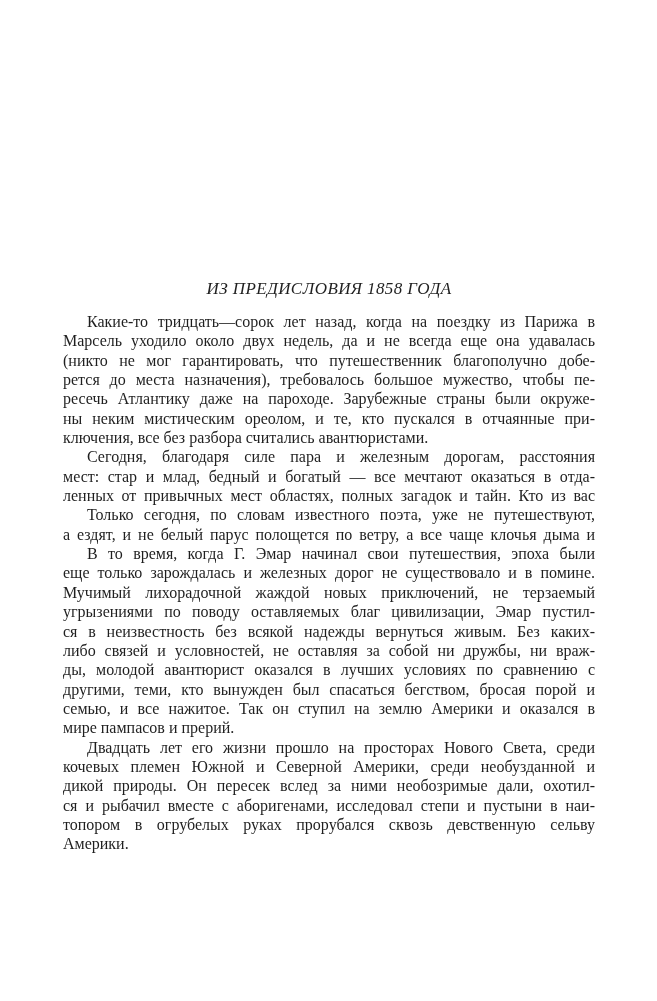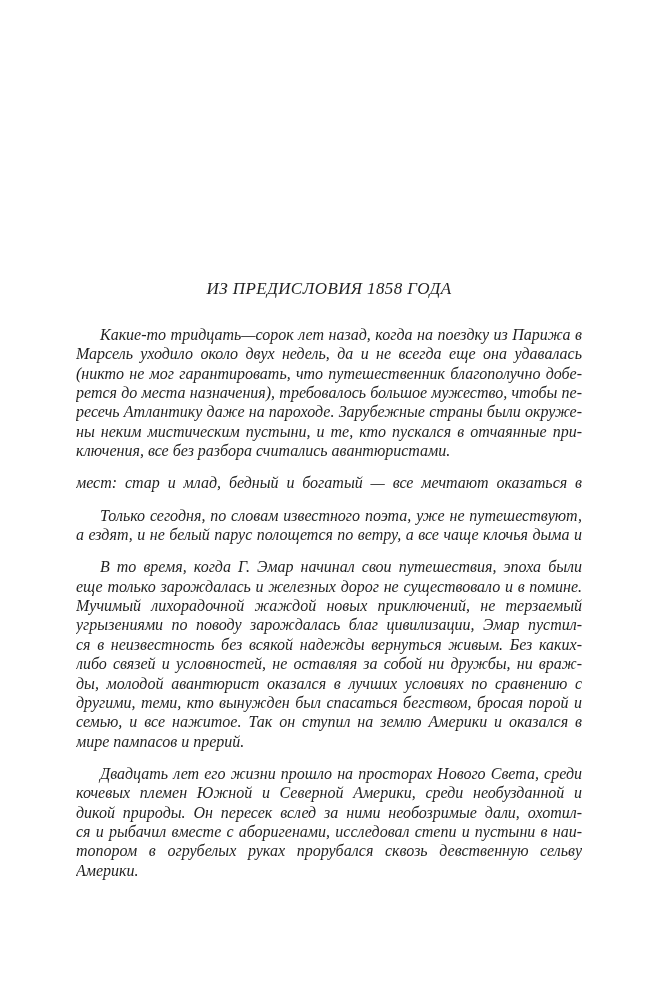--- a/index.html
+++ b/index.html
@@ -31,23 +31,22 @@
   }
   .text-block {
     position: absolute;
     top: 312px;
     left: 63px;
     width: 532px;
     color: #1f1f1f;
     font-size: 16px;
   }
   .paragraph {
-    margin: 13px;
+    margin: 0;
     padding: 0;
-    font-style: italic;
   }
   .line {
     height: 19.35px;
     line-height: 19.35px;
     overflow: hidden;
     text-align: justify;
     text-align-last: justify;
     -moz-text-align-last: justify;
   }
   .line.first {
@@ -63,35 +62,37 @@
 
 <div class="page">
   <h1 class="heading">ИЗ ПРЕДИСЛОВИЯ 1858 ГОДА</h1>
   <div class="text-block">
       <div class="paragraph">
         <div class="line first">Какие-то тридцать—сорок лет назад, когда на поездку из Парижа в</div>
         <div class="line">Марсель уходило около двух недель, да и не всегда еще она удавалась</div>
         <div class="line">(никто не мог гарантировать, что путешественник благополучно добе-</div>
         <div class="line">рется до места назначения), требовалось большое мужество, чтобы пе-</div>
         <div class="line">ресечь Атлантику даже на пароходе. Зарубежные страны были окруже-</div>
-        <div class="line">ны неким мистическим пустыни, и те, кто пускался в отчаянные при-</div>
+        <div class="line">ны неким мистическим ореолом, и те, кто пускался в отчаянные при-</div>
         <div class="line last">ключения, все без разбора считались авантюристами.</div>
       </div>
       <div class="paragraph">
+        <div class="line first">Сегодня, благодаря силе пара и железным дорогам, расстояния</div>
         <div class="line">мест: стар и млад, бедный и богатый — все мечтают оказаться в отда-</div>
+        <div class="line">ленных от привычных мест областях, полных загадок и тайн. Кто из вас</div>
       </div>
       <div class="paragraph">
         <div class="line first">Только сегодня, по словам известного поэта, уже не путешествуют,</div>
         <div class="line">а ездят, и не белый парус полощется по ветру, а все чаще клочья дыма и</div>
       </div>
       <div class="paragraph">
         <div class="line first">В то время, когда Г. Эмар начинал свои путешествия, эпоха были</div>
         <div class="line">еще только зарождалась и железных дорог не существовало и в помине.</div>
         <div class="line">Мучимый лихорадочной жаждой новых приключений, не терзаемый</div>
-        <div class="line">угрызениями по поводу зарождалась благ цивилизации, Эмар пустил-</div>
+        <div class="line">угрызениями по поводу оставляемых благ цивилизации, Эмар пустил-</div>
         <div class="line">ся в неизвестность без всякой надежды вернуться живым. Без каких-</div>
         <div class="line">либо связей и условностей, не оставляя за собой ни дружбы, ни враж-</div>
         <div class="line">ды, молодой авантюрист оказался в лучших условиях по сравнению с</div>
         <div class="line">другими, теми, кто вынужден был спасаться бегством, бросая порой и</div>
         <div class="line">семью, и все нажитое. Так он ступил на землю Америки и оказался в</div>
         <div class="line last">мире пампасов и прерий.</div>
       </div>
       <div class="paragraph">
         <div class="line first">Двадцать лет его жизни прошло на просторах Нового Света, среди</div>
         <div class="line">кочевых племен Южной и Северной Америки, среди необузданной и</div>

